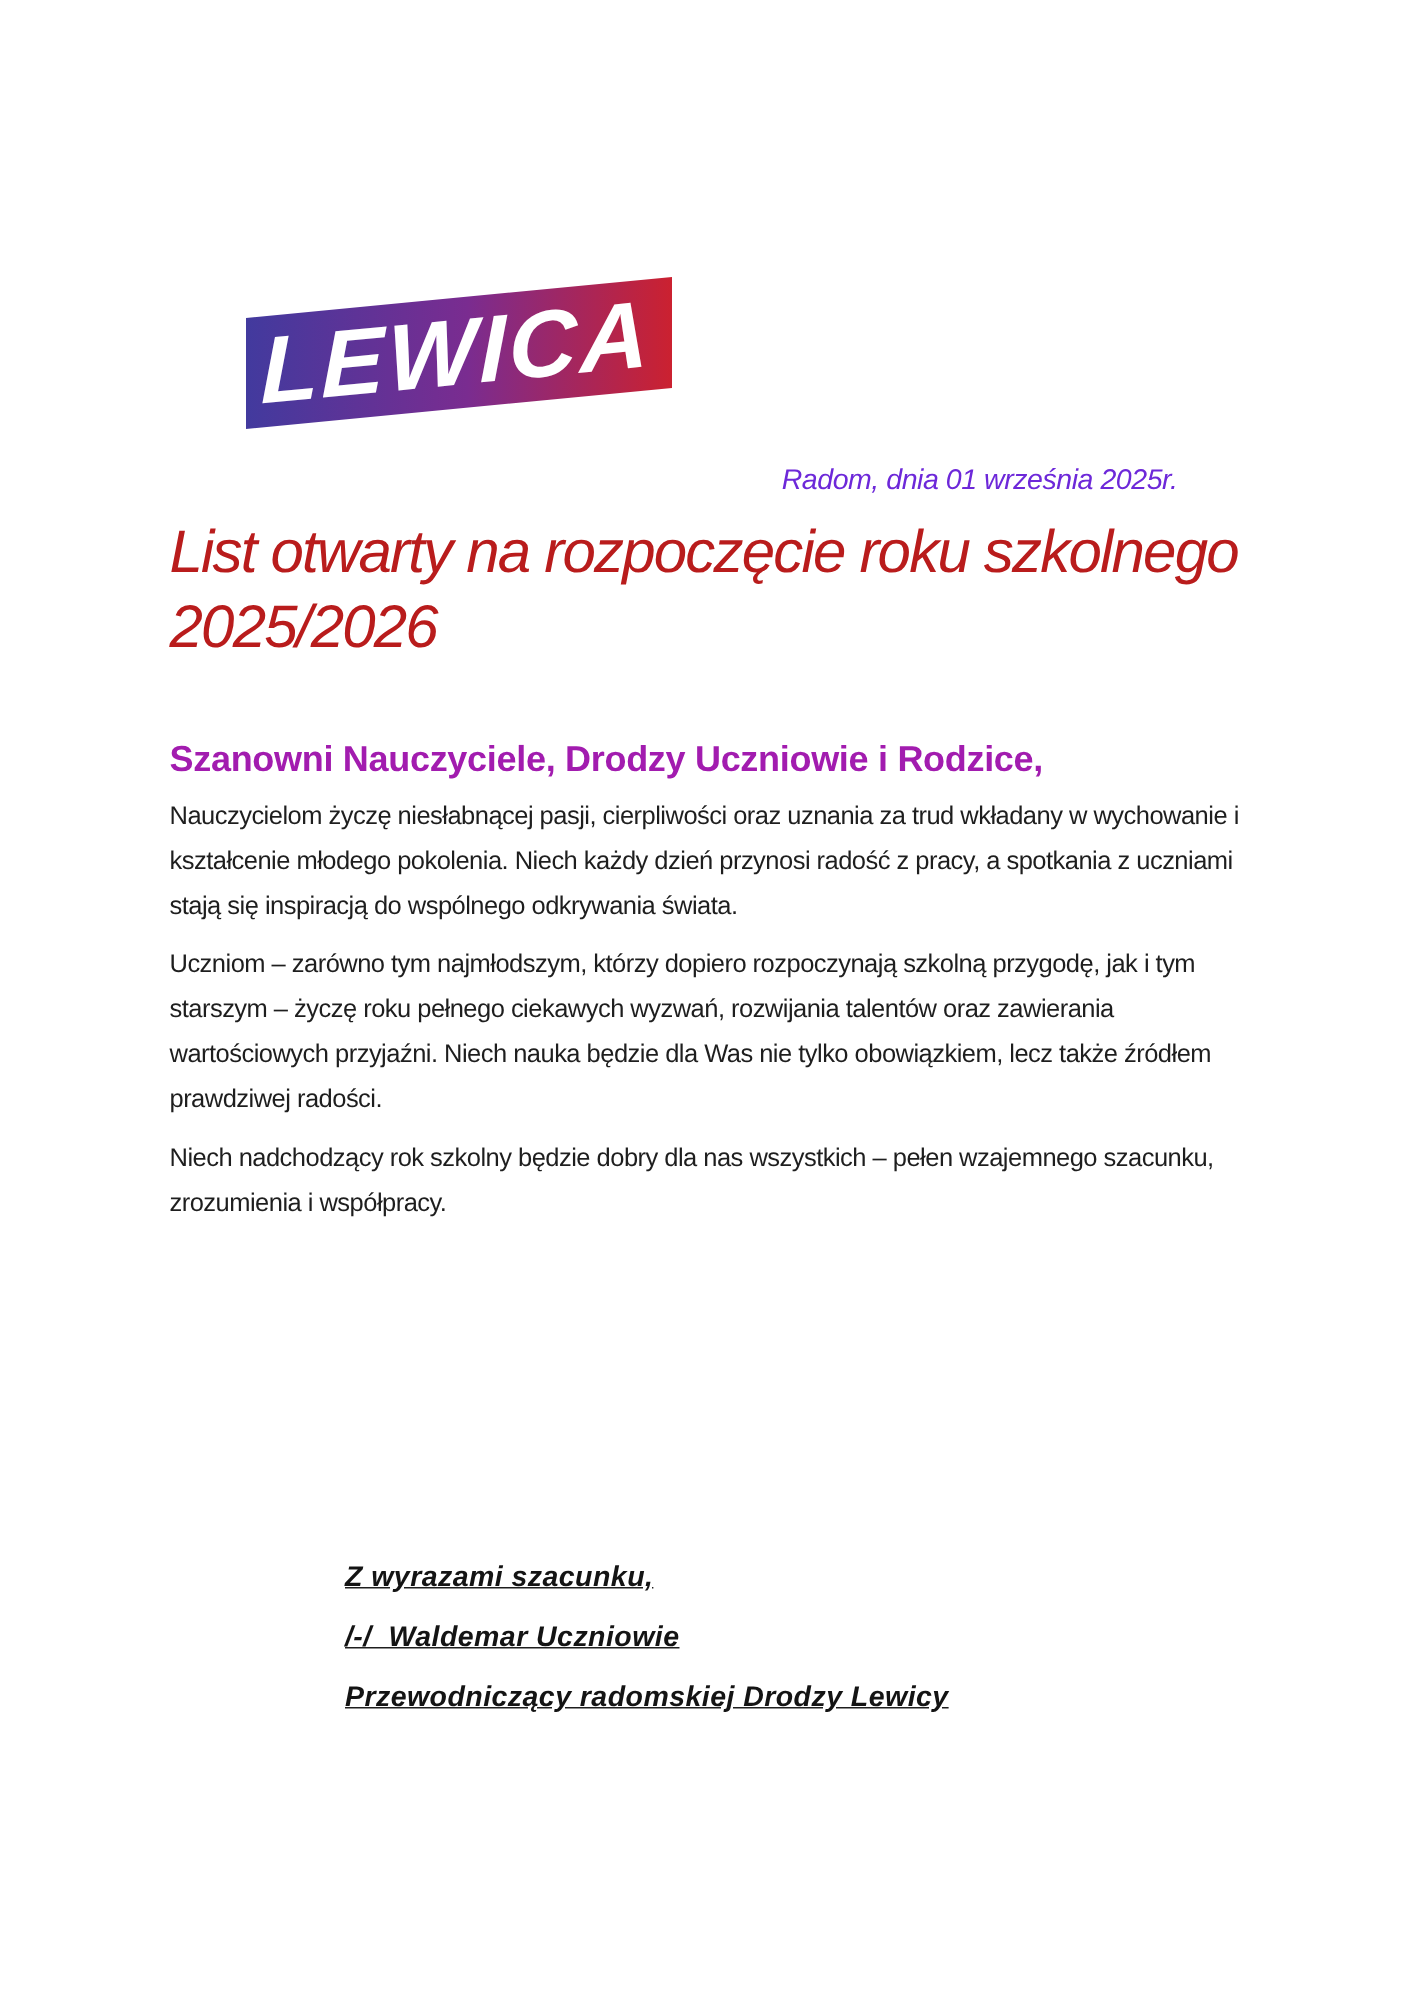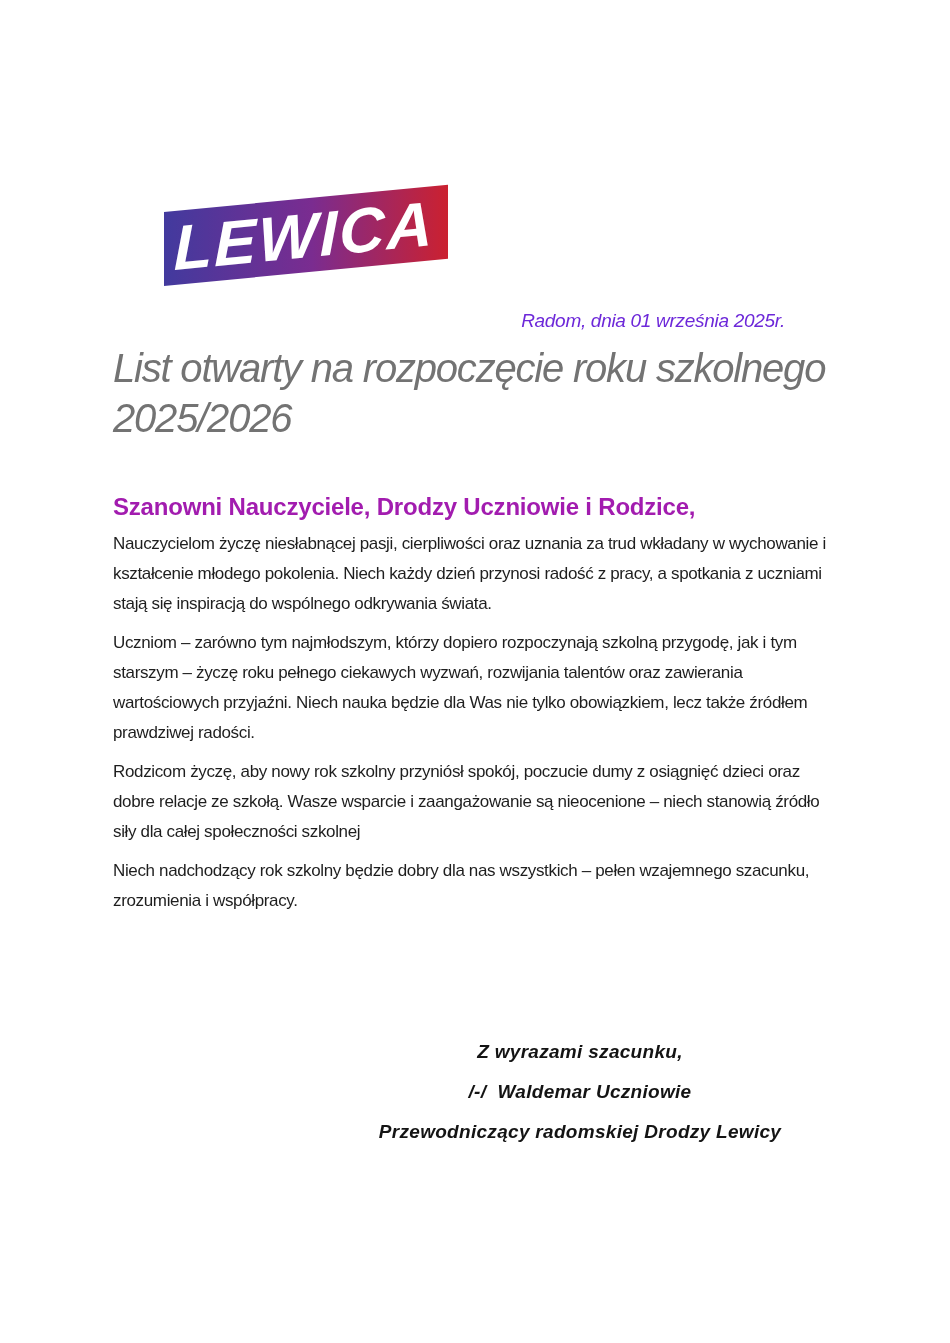--- a/index.html
+++ b/index.html
@@ -62,21 +62,21 @@
     letter-spacing: -0.3px;
     color: #6d28d9;
   }
   .title {
     margin: 10px 0 0 0;
     font-weight: 400;
     font-style: italic;
     font-size: 40px;
     line-height: 50px;
     letter-spacing: -1.2px;
-    color: #737373;
+    color: #b91c1c;
   }
   .salutation {
     margin: 51px 0 0 0;
     font-weight: 700;
     font-size: 24px;
     line-height: 26px;
     letter-spacing: -0.2px;
     color: #a21caf;
   }
   .para {
@@ -87,21 +87,22 @@
     color: #1e1e1e;
   }
   .para:first-of-type { margin-top: 10px; }
 
   
   .signature {
     position: absolute;
     left: 230px;
     top: 1040px;
     width: 700px;
-    text-align: center;
+    text-align: left;
+    text-decoration: underline;
   }
   .signature p {
     margin: 0 0 16px 0;
     font-weight: 700;
     font-style: italic;
     font-size: 19px;
     line-height: 24px;
     letter-spacing: 0.3px;
     color: #141414;
     white-space: pre-wrap;
@@ -121,21 +122,20 @@
 
     <h1 class="title">List otwarty na rozpoczęcie roku szkolnego 2025/2026</h1>
 
     <p class="salutation">Szanowni Nauczyciele, Drodzy Uczniowie i Rodzice,</p>
 
 
     <p class="para">Nauczycielom życzę niesłabnącej pasji, cierpliwości oraz uznania za trud wkładany w wychowanie i kształcenie młodego pokolenia. Niech każdy dzień przynosi radość z pracy, a spotkania z uczniami stają się inspiracją do wspólnego odkrywania świata.</p>
 
     <p class="para">Uczniom – zarówno tym najmłodszym, którzy dopiero rozpoczynają szkolną przygodę, jak i tym starszym – życzę roku pełnego ciekawych wyzwań, rozwijania talentów oraz zawierania wartościowych przyjaźni. Niech nauka będzie dla Was nie tylko obowiązkiem, lecz także źródłem prawdziwej radości.</p>
 
-    <p class="para">Rodzicom życzę, aby nowy rok szkolny przyniósł spokój, poczucie dumy z osiągnięć dzieci oraz dobre relacje ze szkołą. Wasze wsparcie i zaangażowanie są nieocenione – niech stanowią źródło siły dla całej społeczności szkolnej</p>
 
     <p class="para">Niech nadchodzący rok szkolny będzie dobry dla nas wszystkich – pełen wzajemnego szacunku, zrozumienia i współpracy.</p>
   </div>
 
   <div class="signature">
     <p>Z wyrazami szacunku,</p>
     <p>/-/  Waldemar Uczniowie</p>
     <p>Przewodniczący radomskiej Drodzy Lewicy</p>
   </div>
 

